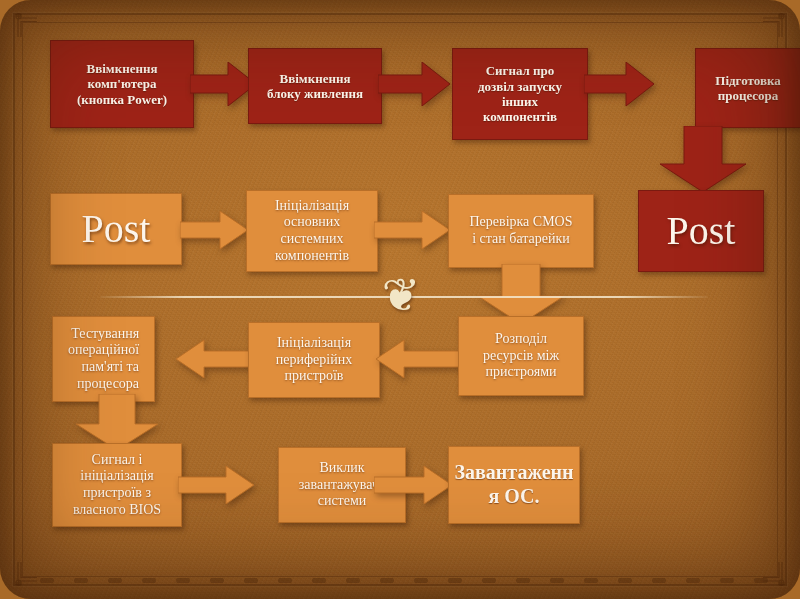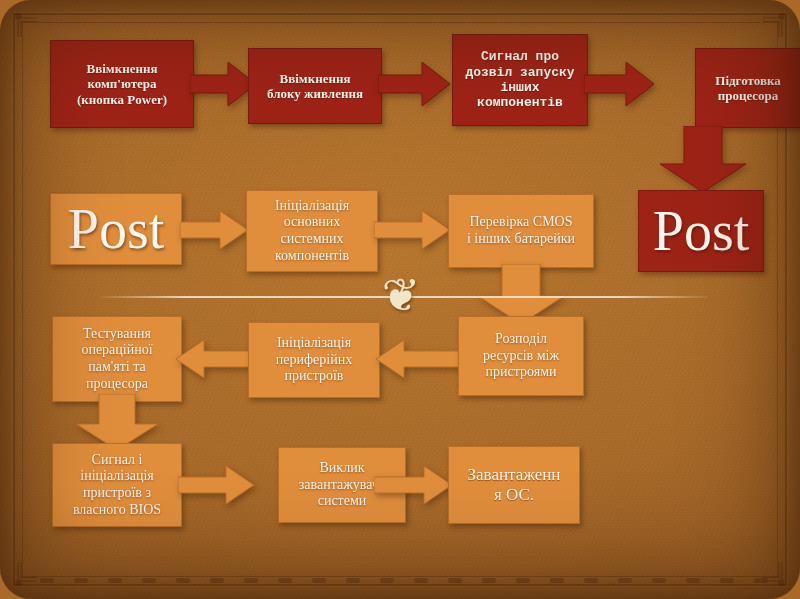--- a/index.html
+++ b/index.html
@@ -58,23 +58,23 @@
     padding:4px 6px;
     border:1px solid rgba(60,28,6,.45);
     box-shadow:2px 3px 5px rgba(50,22,4,.38);
     text-shadow:0 1px 1px rgba(70,25,5,.55);
   }
   .node.red{background:#9e2317;border-color:#7a1a10;}
   .node.orange{background:#e08e3c;border-color:#b96f28;}
   .node .txt{display:block;white-space:pre-line;}
   .node.small .txt{font-size:13px;}
   .node.plain .txt{font-weight:normal;font-size:14px;text-shadow:0 1px 2px rgba(70,25,5,.5);}
-  .node.bigword .txt{font-size:56px;font-weight:normal;letter-spacing:0px;
+  .node.bigword .txt{font-size:40px;font-weight:normal;letter-spacing:0px;
     text-shadow:1px 2px 3px rgba(60,24,4,.55);}
-  .node.os .txt{font-size:17px;font-weight:normal;}
+  .node.os .txt{font-size:20px;font-weight:bold;}
 
   
   .arrow{position:absolute;pointer-events:none;
     filter:drop-shadow(2px 3px 3px rgba(50,22,4,.38));}
   .arrow svg{display:block;}
 
   
   .divider{position:absolute;left:100px;right:92px;top:296px;height:2px;
     background:linear-gradient(90deg, rgba(245,232,206,.05), rgba(245,232,206,.85) 14%, rgba(245,232,206,.85) 86%, rgba(245,232,206,.05));}
   .divider-orn{
@@ -157,21 +157,21 @@
     <span class="txt">Ввімкнення
 блоку живлення</span>
   </div>
 
   <div class="arrow" style="left:378px;top:62px;">
     <svg width="72" height="44" viewBox="0 0 72 44">
         <path d="M0 13 H44 V0 L72 22 L44 44 V31 H0 Z" fill="#9e2317" stroke="#7a1a10" stroke-width="1"></path>
       </svg>
   </div>
 
-  <div class="node red small" style="left:452px;top:34px;width:136px;height:92px;font-family:Liberation Mono, monospace;">
+  <div class="node red small" style="left:452px;top:48px;width:136px;height:92px;">
     <span class="txt">Сигнал про
 дозвіл запуску
 інших
 компонентів</span>
   </div>
 
   <div class="arrow" style="left:584px;top:62px;">
     <svg width="70" height="44" viewBox="0 0 70 44">
         <path d="M0 13 H42 V0 L70 22 L42 44 V31 H0 Z" fill="#9e2317" stroke="#7a1a10" stroke-width="1"></path>
       </svg>
@@ -206,37 +206,37 @@
   </div>
 
   <div class="arrow" style="left:374px;top:211px;">
     <svg width="76" height="38" viewBox="0 0 76 38">
         <path d="M0 11 H48 V0 L76 19 L48 38 V27 H0 Z" fill="#e08e3c" stroke="#b96f28" stroke-width="1"></path>
       </svg>
   </div>
 
   <div class="node orange plain" style="left:448px;top:194px;width:146px;height:74px;">
     <span class="txt">Перевірка CMOS
-і інших батарейки</span>
+і стан батарейки</span>
   </div>
 
   <div class="arrow" style="left:478px;top:264px;">
     <svg width="86" height="60" viewBox="0 0 86 60">
         <path d="M24 0 H62 V32 H86 L43 60 L0 32 H24 Z" fill="#e08e3c" stroke="#b96f28" stroke-width="1"></path>
       </svg>
   </div>
 
   <div class="node red bigword" style="left:638px;top:190px;width:126px;height:82px;">
     <span class="txt">Post</span>
   </div>
 
   <div class="divider"></div>
   <div class="divider-orn">❦</div>
 
-  <div class="node orange plain" style="left:52px;top:316px;width:130px;height:86px;">
+  <div class="node orange plain" style="left:52px;top:316px;width:103px;height:86px;text-align:right;">
     <span class="txt">Тестування
 операційної
 пам'яті та
 процесора</span>
   </div>
 
   <div class="arrow" style="left:176px;top:340px;">
     <svg width="76" height="38" viewBox="0 0 76 38">
         <path d="M76 11 H28 V0 L0 19 L28 38 V27 H76 Z" fill="#e08e3c" stroke="#b96f28" stroke-width="1"></path>
       </svg>

